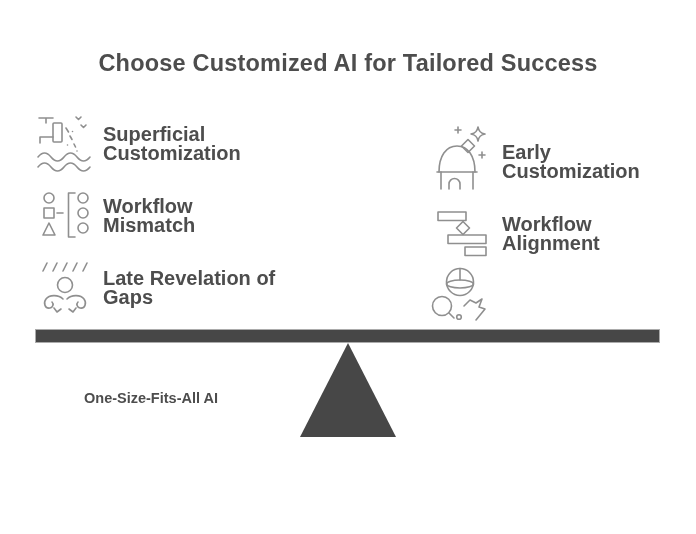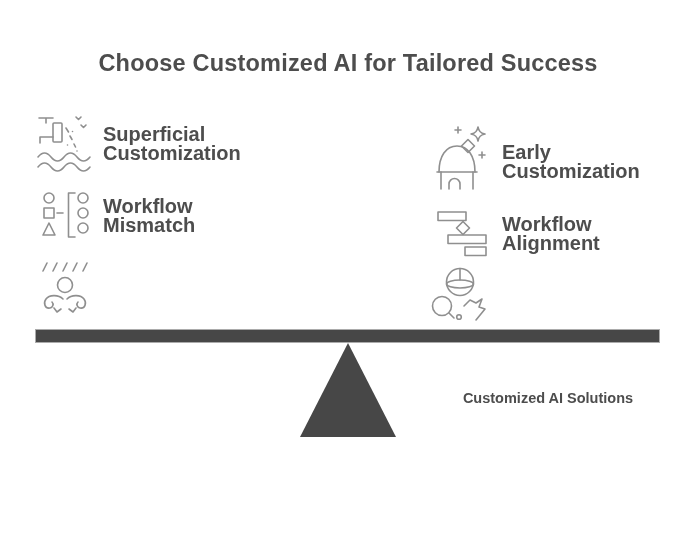--- a/index.html
+++ b/index.html
@@ -89,20 +89,22 @@
 
   <span class="icon" style="left:38px;top:258px;width:56px;height:56px">
     <svg viewBox="0 0 56 56">
       <path d="M5,13 L9,5 M15,13 L19,5 M25,13 L29,5 M35,13 L39,5 M45,13 L49,5"></path>
       <circle cx="27" cy="27" r="7.5"></circle>
       <path d="M25,41 C20,36 11,37 8,41 C5,45 7,51 12,50 C15,49.5 16,46 14,44"></path>
       <path d="M29,41 C34,36 43,37 46,41 C49,45 47,51 42,50 C39,49.5 38,46 40,44"></path>
       <path d="M16,50 L19,54 L23,51 M38,50 L35,54 L31,51"></path>
     </svg>
   </span>
+  <span class="label" style="left:103px;top:269px">Late Revelation of
+Gaps</span>
 
   <span class="icon" style="left:432px;top:124px;width:58px;height:66px">
     <svg viewBox="0 0 58 66">
       <path d="M7,48 C7,32 14,22 25,22 C36,22 43,32 43,48"></path>
       <path d="M5,48 H45"></path>
       <path d="M9,48 V65 M41,48 V65"></path>
       <path d="M17,65 V60 A5.5,5.5 0 0 1 28,60 V65"></path>
       <path d="M36,15.5 L42.5,22 L36,28.5 L29.5,22 Z"></path>
       <path d="M26,3 V9 M23,6 H29"></path>
       <path d="M46,3 C46.8,7.5 48.5,9.2 53,10 C48.5,10.8 46.8,12.5 46,17 C45.2,12.5 43.5,10.8 39,10 C43.5,9.2 45.2,7.5 46,3 Z"></path>
@@ -131,15 +133,15 @@
       <circle cx="12" cy="44" r="9.5"></circle>
       <path d="M19,51 L24,56"></path>
       <circle cx="29" cy="55" r="2.3"></circle>
       <path d="M34,44 L40,38 L46,41 L52,37 L49,45 L55,47 L46,58"></path>
     </svg>
   </span>
 
   <div class="beam"></div>
   <div class="fulcrum"></div>
 
-  <div class="pan-label right">Customized AI Solutions</div>
+  <div class="pan-label left">One-Size-Fits-All AI</div>
 
 </div>
 
 </body></html>

